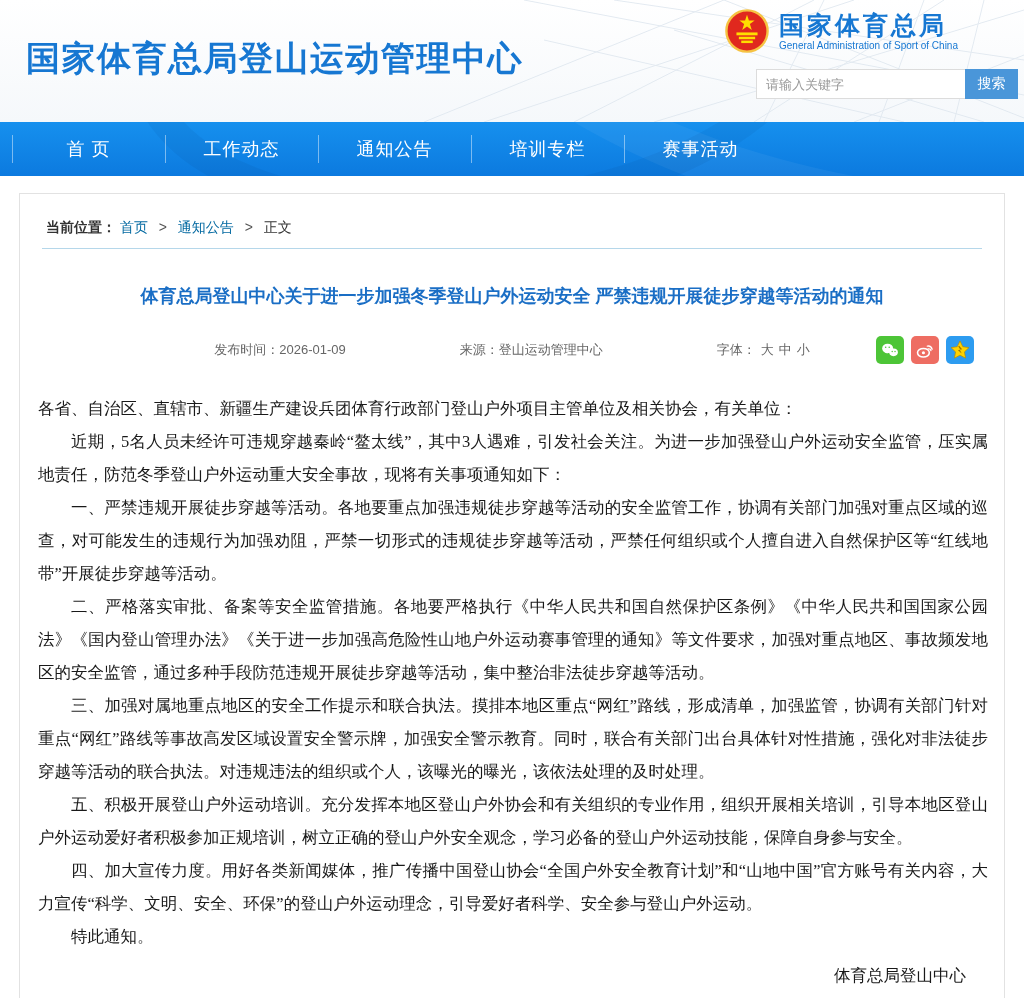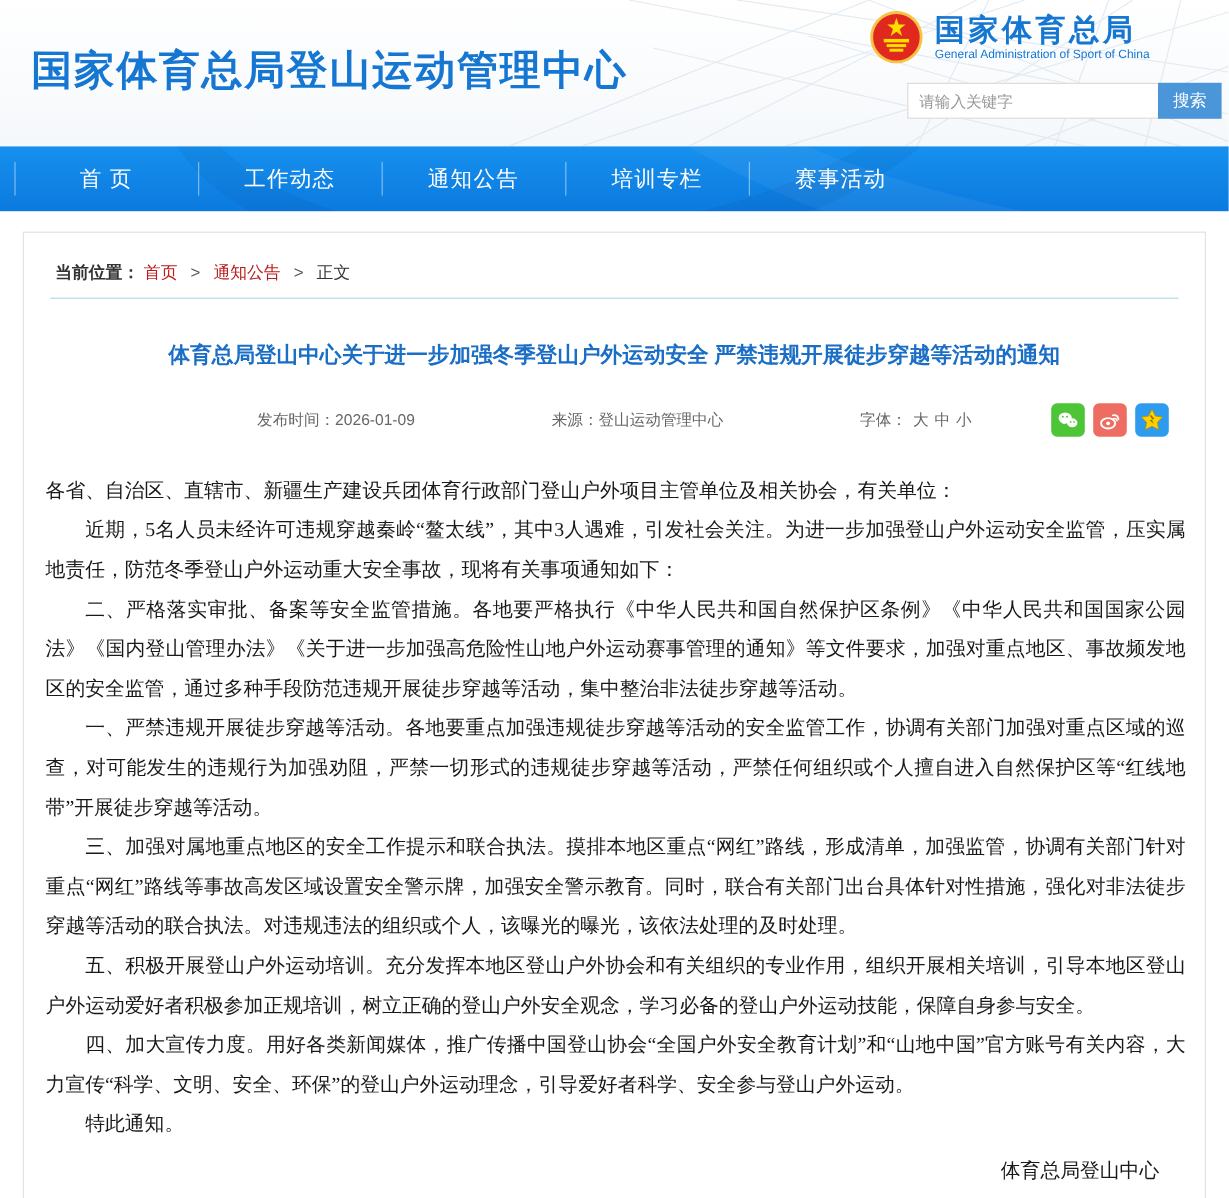--- a/index.html
+++ b/index.html
@@ -23,21 +23,21 @@
   .nav-swoosh1 { position:absolute; width:900px; height:420px; border-radius:50%; border:46px solid rgba(255,255,255,0.05); top:-320px; left:420px; transform:rotate(12deg); }
   .nav-swoosh2 { position:absolute; width:700px; height:360px; border-radius:50%; border:30px solid rgba(0,40,90,0.06); top:-260px; left:130px; transform:rotate(-6deg); }
   .nav ul { position:relative; display:flex; margin:0; padding:0 0 0 12px; list-style:none; height:54px; }
   .nav li { position:relative; width:153px; text-align:center; line-height:54px; font-size:18px; color:#fff; cursor:pointer; letter-spacing:1px; }
   .nav li::before { content:""; position:absolute; left:0; top:13px; bottom:13px; width:1px; background:rgba(255,255,255,0.45); }
 
   
   .container { margin:17px 19px 0 19px; border:1px solid #e2e2e2; background:#fff; min-height:788px; padding-bottom:18px; }
   .breadcrumb { padding:25px 26px 11px 26px; font-size:14px; color:#333; }
   .breadcrumb .bc-label { font-weight:bold; }
-  .breadcrumb a { color:#b91c1c; text-decoration:none; cursor:pointer; }
+  .breadcrumb a { color:#0369a1; text-decoration:none; cursor:pointer; }
   .bc-sep { margin:0 7px; color:#555; }
   .crumb-line { margin:0 22px; border-bottom:1px solid #b5d7ea; }
 
   .article-title { margin:34px 56px 0 56px; text-align:center; color:#1a6ec5; font-size:18px; font-weight:bold; line-height:1.55; }
 
   .meta-row { position:relative; margin-top:23px; height:32px; display:flex; justify-content:center; align-items:center; gap:114px; font-size:13px; color:#666; }
   .meta-item { white-space:nowrap; }
   .font-sizes span { margin-left:5px; cursor:pointer; }
   .share { position:absolute; right:30px; top:2px; display:flex; gap:7px; }
   .share-btn { width:28px; height:28px; border:none; border-radius:5px; padding:0; display:flex; align-items:center; justify-content:center; cursor:pointer; }
@@ -151,22 +151,22 @@
           <polygon points="14,3.5 17.3,10.2 24.5,11.2 19.2,16.2 20.5,23.5 14,20 7.5,23.5 8.8,16.2 3.5,11.2 10.7,10.2" fill="#ffd200" stroke="#b98a00" stroke-width="0.8"></polygon>
           <polygon points="13,9 16.5,13 13.8,13.6 16,18 11.6,14.2 14.4,13.4 12,10" fill="#8a6100" opacity="0.85"></polygon>
         </svg>
       </button>
     </span>
   </div>
 
   <div class="body-text">
     <p class="para no-indent">各省、自治区、直辖市、新疆生产建设兵团体育行政部门登山户外项目主管单位及相关协会，有关单位：</p>
     <p class="para">近期，5名人员未经许可违规穿越秦岭“鳌太线”，其中3人遇难，引发社会关注。为进一步加强登山户外运动安全监管，压实属地责任，防范冬季登山户外运动重大安全事故，现将有关事项通知如下：</p>
+    <p class="para">一、严禁违规开展徒步穿越等活动。各地要重点加强违规徒步穿越等活动的安全监管工作，协调有关部门加强对重点区域的巡查，对可能发生的违规行为加强劝阻，严禁一切形式的违规徒步穿越等活动，严禁任何组织或个人擅自进入自然保护区等“红线地带”开展徒步穿越等活动。</p>
     <p class="para">二、严格落实审批、备案等安全监管措施。各地要严格执行《中华人民共和国自然保护区条例》《中华人民共和国国家公园法》《国内登山管理办法》《关于进一步加强高危险性山地户外运动赛事管理的通知》等文件要求，加强对重点地区、事故频发地区的安全监管，通过多种手段防范违规开展徒步穿越等活动，集中整治非法徒步穿越等活动。</p>
-    <p class="para">一、严禁违规开展徒步穿越等活动。各地要重点加强违规徒步穿越等活动的安全监管工作，协调有关部门加强对重点区域的巡查，对可能发生的违规行为加强劝阻，严禁一切形式的违规徒步穿越等活动，严禁任何组织或个人擅自进入自然保护区等“红线地带”开展徒步穿越等活动。</p>
     <p class="para">三、加强对属地重点地区的安全工作提示和联合执法。摸排本地区重点“网红”路线，形成清单，加强监管，协调有关部门针对重点“网红”路线等事故高发区域设置安全警示牌，加强安全警示教育。同时，联合有关部门出台具体针对性措施，强化对非法徒步穿越等活动的联合执法。对违规违法的组织或个人，该曝光的曝光，该依法处理的及时处理。</p>
     <p class="para">五、积极开展登山户外运动培训。充分发挥本地区登山户外协会和有关组织的专业作用，组织开展相关培训，引导本地区登山户外运动爱好者积极参加正规培训，树立正确的登山户外安全观念，学习必备的登山户外运动技能，保障自身参与安全。</p>
     <p class="para">四、加大宣传力度。用好各类新闻媒体，推广传播中国登山协会“全国户外安全教育计划”和“山地中国”官方账号有关内容，大力宣传“科学、文明、安全、环保”的登山户外运动理念，引导爱好者科学、安全参与登山户外运动。</p>
     <p class="para">特此通知。</p>
     <p class="sig-org">体育总局登山中心</p>
     <p class="sig-date">2026年1月9日</p>
   </div>
 
 </div>
 

